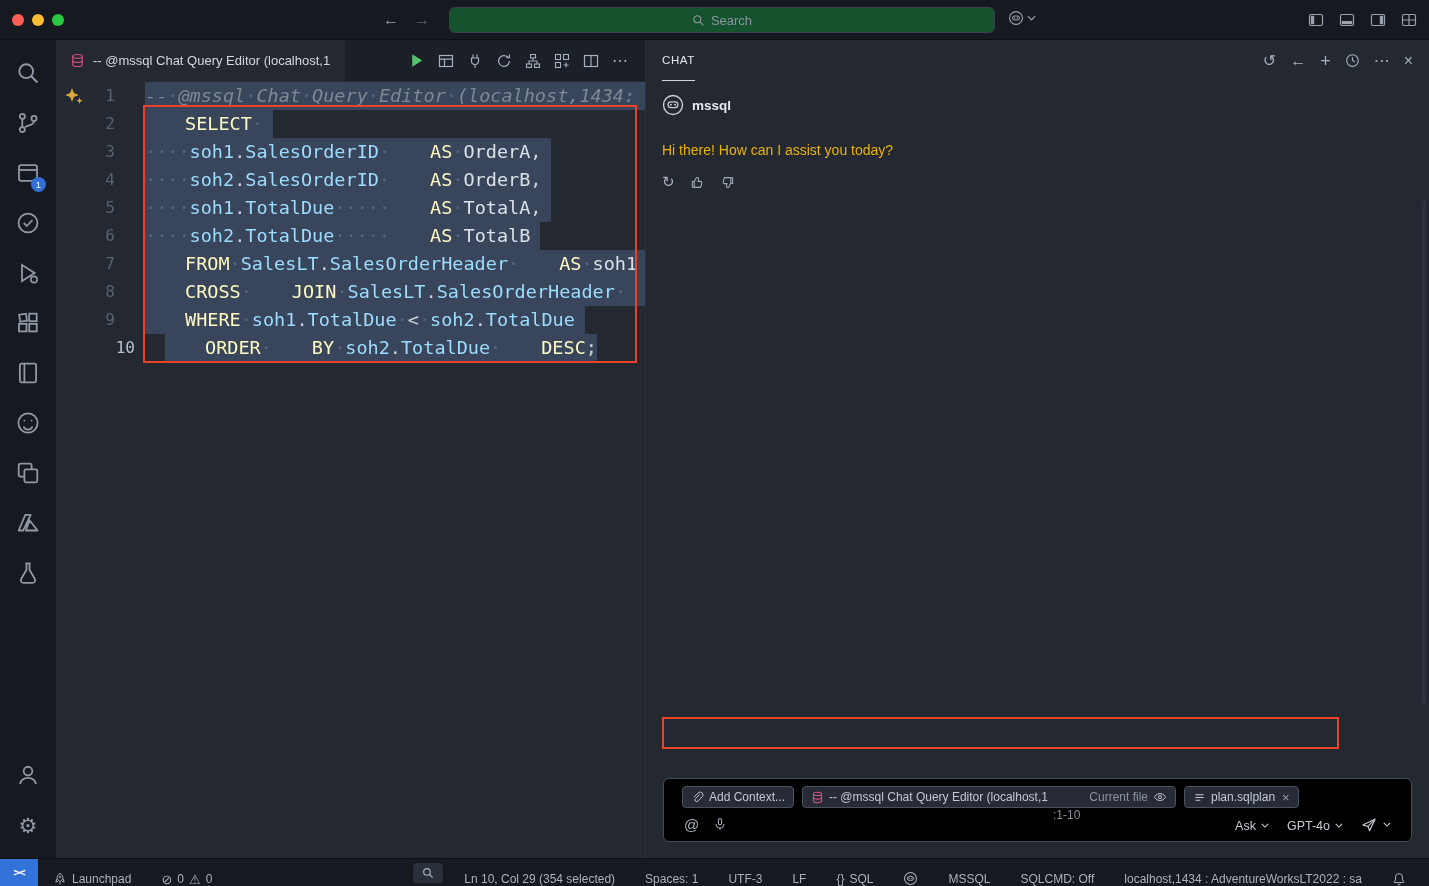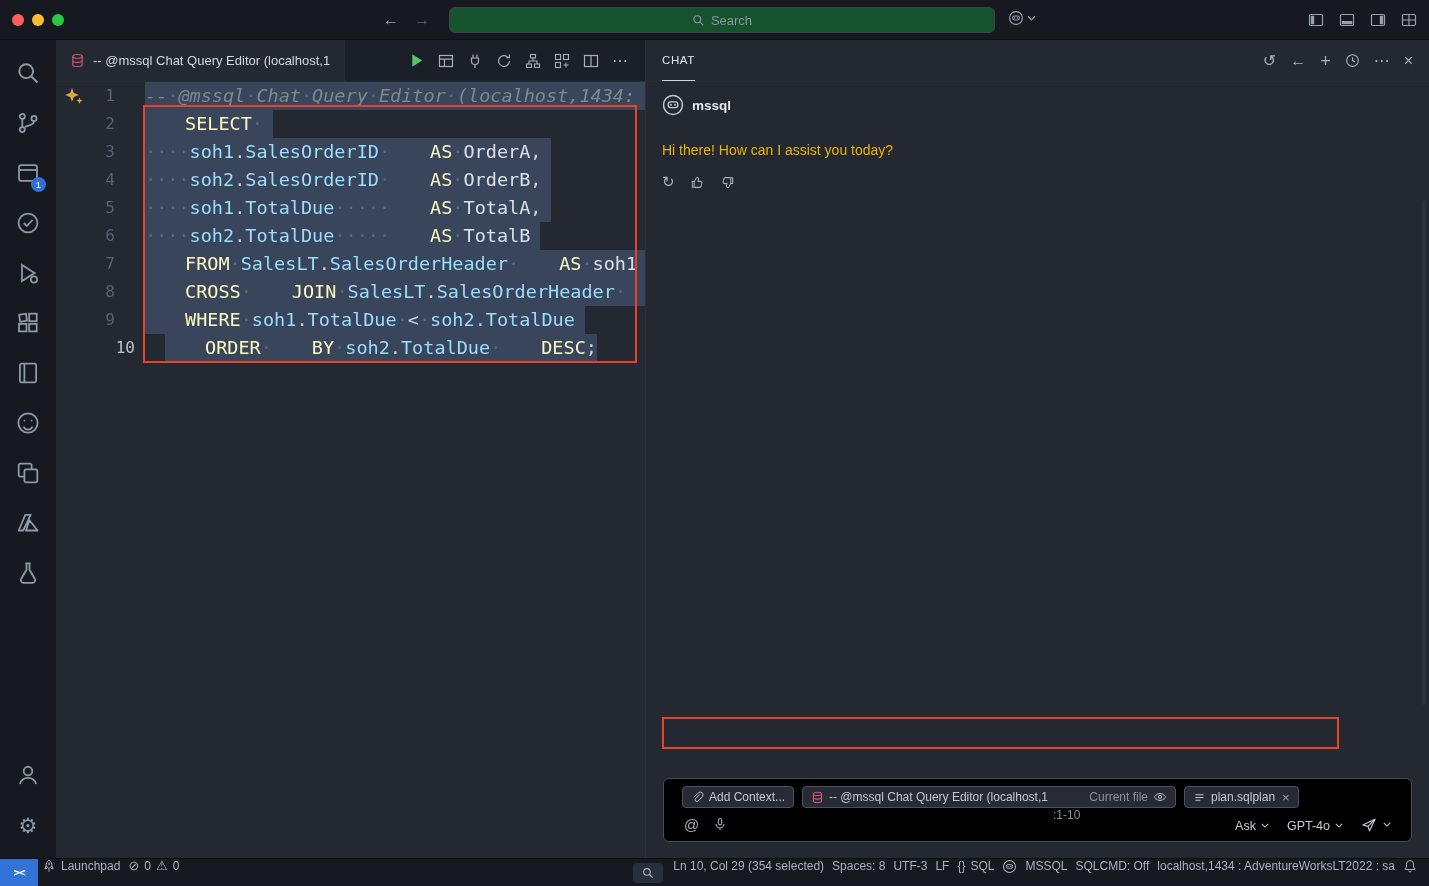--- a/index.html
+++ b/index.html
@@ -79,21 +79,21 @@
   .ic-left { display:flex; align-items:center; gap:14px; }
   .at-glyph { font-size:15px; color:#a7aeb9; }
   .ic-right { margin-left:auto; display:flex; align-items:flex-end; gap:18px; font-size:12.5px; color:#c6ccd5; }
   .picker { display:flex; align-items:center; gap:5px; }
   .send-group { display:flex; align-items:center; gap:6px; }
 
   
   .statusbar { flex:0 0 28px; background:#16191f; display:flex; align-items:center; font-size:12px; color:#aab2bd; border-top:1px solid #0d0f13; }
   .sb-remote { width:38px; height:100%; background:#3273d9; color:#fff; display:flex; align-items:center; justify-content:center;
     font-weight:bold; font-size:11px; letter-spacing:-1px; font-family:"DejaVu Sans Mono", monospace; }
-  .sb-item { display:flex; align-items:flex-start; gap:5px; padding:0 4px; height:100%; white-space:nowrap; }
+  .sb-item { display:flex; align-items:flex-end; gap:5px; padding:0 15px; height:100%; white-space:nowrap; }
   .sb-right { margin-left:auto; display:flex; align-items:center; height:100%; padding-right:8px; }
   .sb-searchbox { background:#2a303b; border-radius:4px; width:30px; height:20px; display:flex; align-items:center; justify-content:center; margin-right:6px; }
   .sb-glyph { font-size:13px; line-height:1; }
 
   
   .ann { position:absolute; border:2px solid #e8432a; pointer-events:none; z-index:50; }
   #ann-code  { left:143px; top:105px; width:494px; height:258px; }
   #ann-chips { left:662px; top:717px; width:677px; height:32px; }
 </style>
 </head>
@@ -411,21 +411,21 @@
       <span>0</span>
     </div>
     <div class="sb-right">
       <div class="sb-searchbox">
         <svg width="12" height="12" viewBox="0 0 16 16">
             <circle cx="6.6" cy="6.6" r="4.4" fill="none" stroke="currentColor" stroke-width="1.5"></circle>
             <path d="M10 10l4.2 4.2" stroke="currentColor" stroke-width="1.5"></path>
           </svg>
       </div>
       <div class="sb-item">Ln 10, Col 29 (354 selected)</div>
-      <div class="sb-item">Spaces: 8</div>
+      <div class="sb-item">Spaces: 1</div>
       <div class="sb-item">UTF-3</div>
       <div class="sb-item">LF</div>
       <div class="sb-item">
         <span>{}</span>
         <span>SQL</span>
       </div>
       <div class="sb-item">
         <svg width="15" height="15" viewBox="0 0 20 20">
             <circle cx="10" cy="10" r="8" fill="none" stroke="currentColor" stroke-width="1.4"></circle>
             <rect x="5.8" y="7.4" width="8.4" height="5" rx="2.4" fill="none" stroke="currentColor" stroke-width="1.3"></rect>

